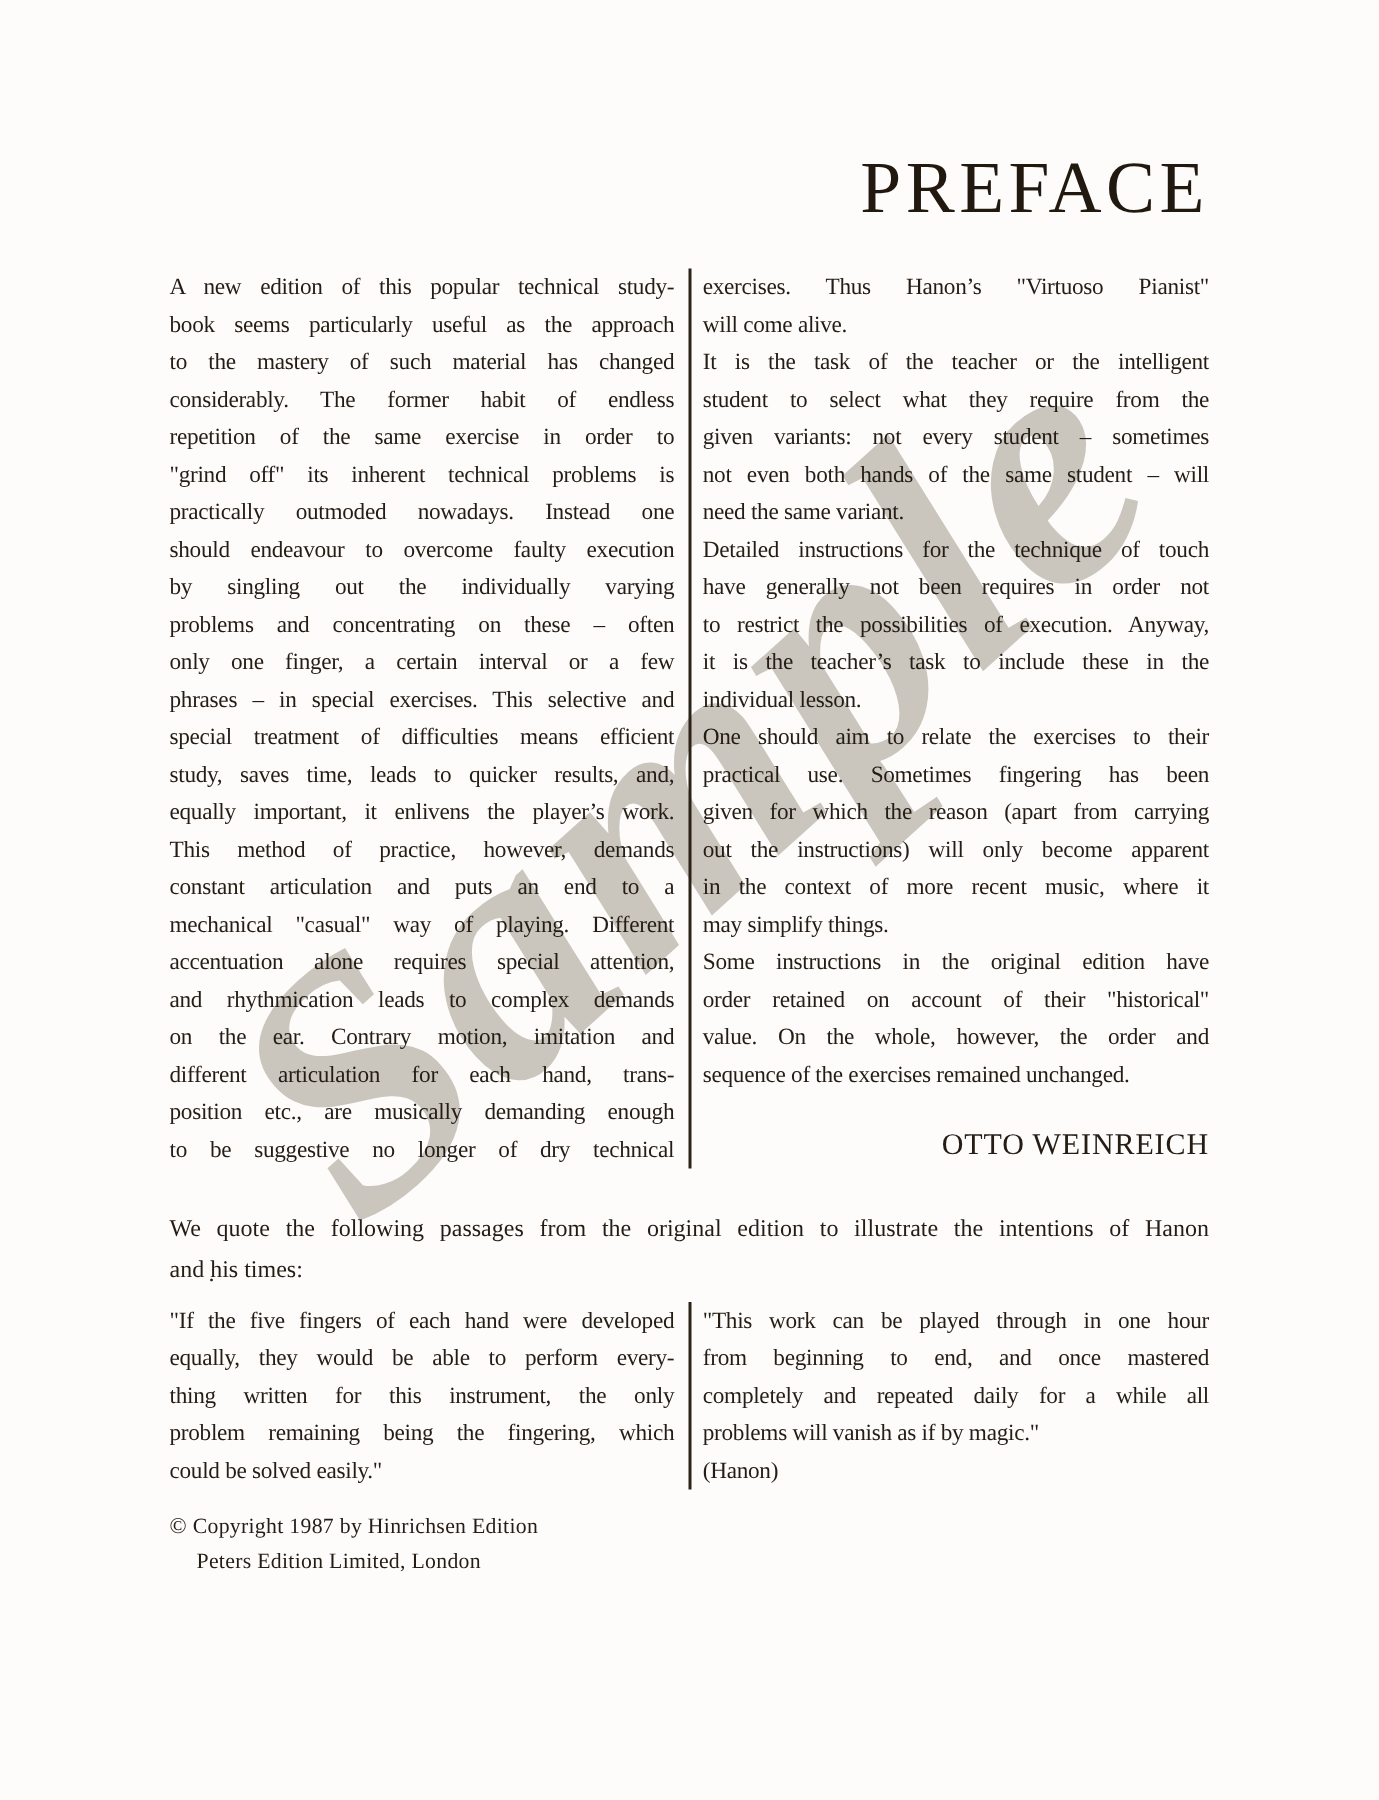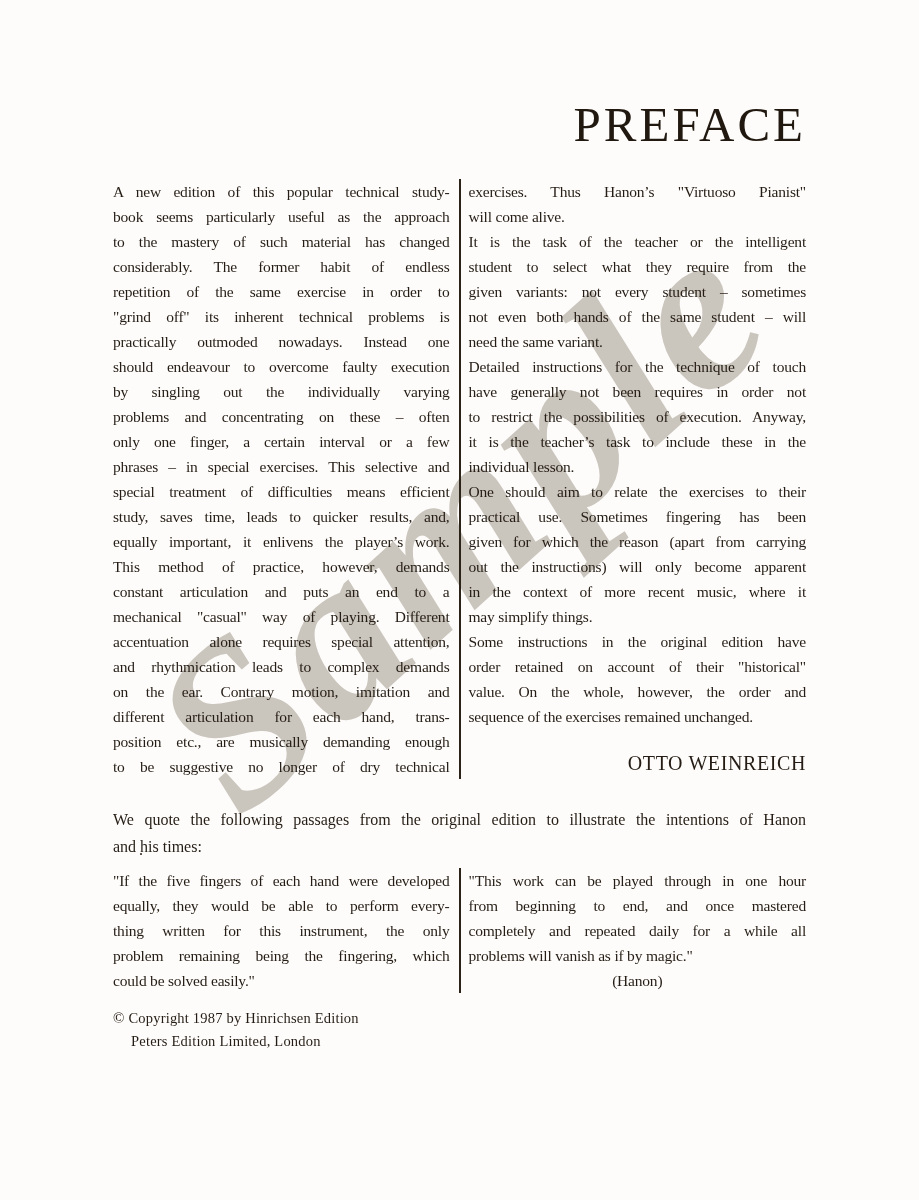--- a/index.html
+++ b/index.html
@@ -33,21 +33,21 @@
   .col.right { width:338px; }
   .vdiv { width:2px; background:#2b2218; margin:0 8px 0 9px; align-self:stretch; }
   .jline { text-align:justify; text-align-last:justify; }
   .plast { text-align-last:left; }
   .signature { text-align:right; margin-top:22px; font-size:20px; letter-spacing:0.6px; }
   .intro { position:relative; margin-top:27px; font-size:16px; line-height:27px; }
   .intro-line1 { text-align:justify; text-align-last:justify; }
   .intro-line2 { }
   .stray-dot { position:absolute; left:26px; top:30px; font-size:16px; }
   .quotes { display:flex; margin-top:8px; }
-  .attribution { text-align:center; line-height:25px; }
+  .attribution { text-align:left; line-height:25px; }
   .copyright { margin-top:14px; font-size:14.5px; line-height:23px; letter-spacing:0.2px; }
   .copyright .c2 { padding-left:18px; }
   .copyright-symbol { font-size:15px; }
 </style>
 </head>
 <body>
 
 <div class="page">
 
   <div class="watermark">Sample</div>

